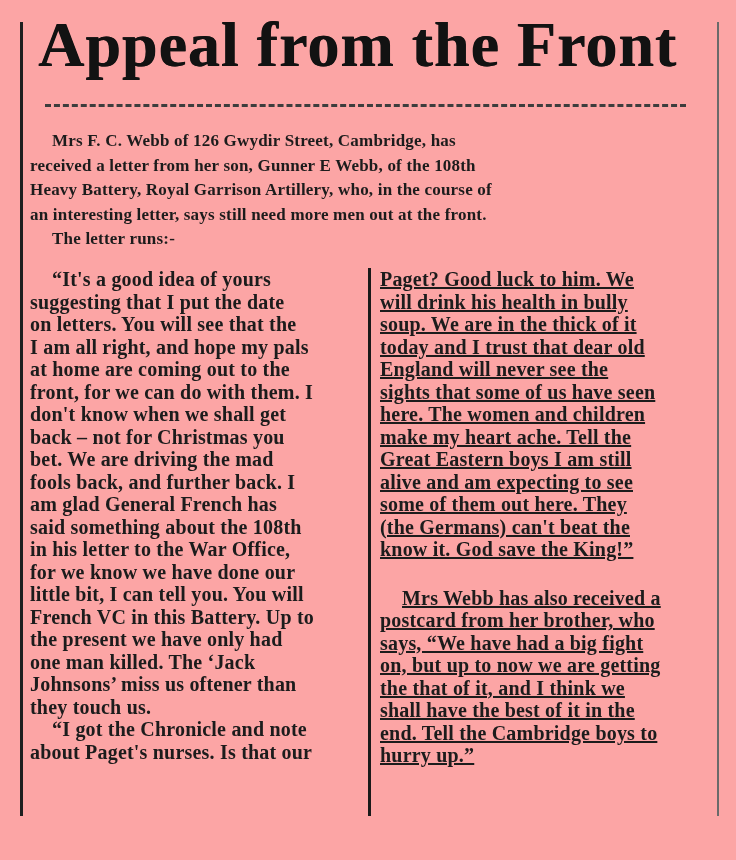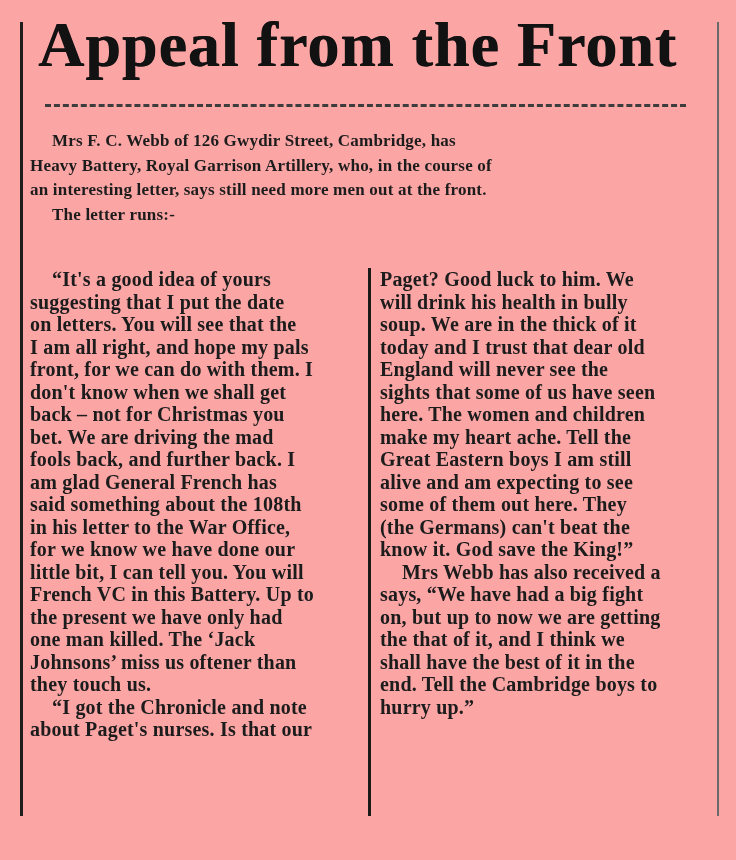--- a/index.html
+++ b/index.html
@@ -79,25 +79,27 @@
   }
   .col-rule {
     width: 3px;
     height: 548px;
     background: #1a1a1a;
     margin-left: 5px;
     flex: 0 0 auto;
   }
   .col-right {
     margin-left: 9px;
+    text-decoration: underline;
   }
   .para {
     margin: 0;
   }
   .para.gap {
+    margin-top: 26px;
   }
   .line {
     white-space: nowrap;
   }
   .line.indent {
     padding-left: 22px;
   }
 </style>
 </head>
 <body>
@@ -107,35 +109,37 @@
   <div class="rule-vert rule-left"></div>
   <div class="rule-vert rule-right"></div>
 
   <div class="masthead">Appeal from the Front</div>
 
   <div class="divider"></div>
 
   <div class="intro">
       <div class="para">
         <div class="line indent">Mrs F. C. Webb of 126 Gwydir Street, Cambridge, has</div>
+        <div class="line">received a letter from her son, Gunner E Webb, of the 108th</div>
         <div class="line">Heavy Battery, Royal Garrison Artillery, who, in the course of</div>
         <div class="line">an interesting letter, says still need more men out at the front.</div>
       </div>
       <div class="para">
         <div class="line indent">The letter runs:-</div>
       </div>
     </div>
 
   <div class="columns">
     <div class="col col-left">
         <div class="para">
           <div class="line indent">“It's a good idea of yours</div>
           <div class="line">suggesting that I put the date</div>
           <div class="line">on letters. You will see that the</div>
           <div class="line">I am all right, and hope my pals</div>
+          <div class="line">at home are coming out to the</div>
           <div class="line">front, for we can do with them. I</div>
           <div class="line">don't know when we shall get</div>
           <div class="line">back – not for Christmas you</div>
           <div class="line">bet. We are driving the mad</div>
           <div class="line">fools back, and further back. I</div>
           <div class="line">am glad General French has</div>
           <div class="line">said something about the 108th</div>
           <div class="line">in his letter to the War Office,</div>
           <div class="line">for we know we have done our</div>
           <div class="line">little bit, I can tell you. You will</div>
@@ -162,20 +166,21 @@
           <div class="line">here. The women and children</div>
           <div class="line">make my heart ache. Tell the</div>
           <div class="line">Great Eastern boys I am still</div>
           <div class="line">alive and am expecting to see</div>
           <div class="line">some of them out here. They</div>
           <div class="line">(the Germans) can't beat the</div>
           <div class="line">know it. God save the King!”</div>
         </div>
         <div class="para gap">
           <div class="line indent">Mrs Webb has also received a</div>
+          <div class="line">postcard from her brother, who</div>
           <div class="line">says, “We have had a big fight</div>
           <div class="line">on, but up to now we are getting</div>
           <div class="line">the that of it, and I think we</div>
           <div class="line">shall have the best of it in the</div>
           <div class="line">end. Tell the Cambridge boys to</div>
           <div class="line">hurry up.”</div>
         </div>
       </div>
   </div>
 

